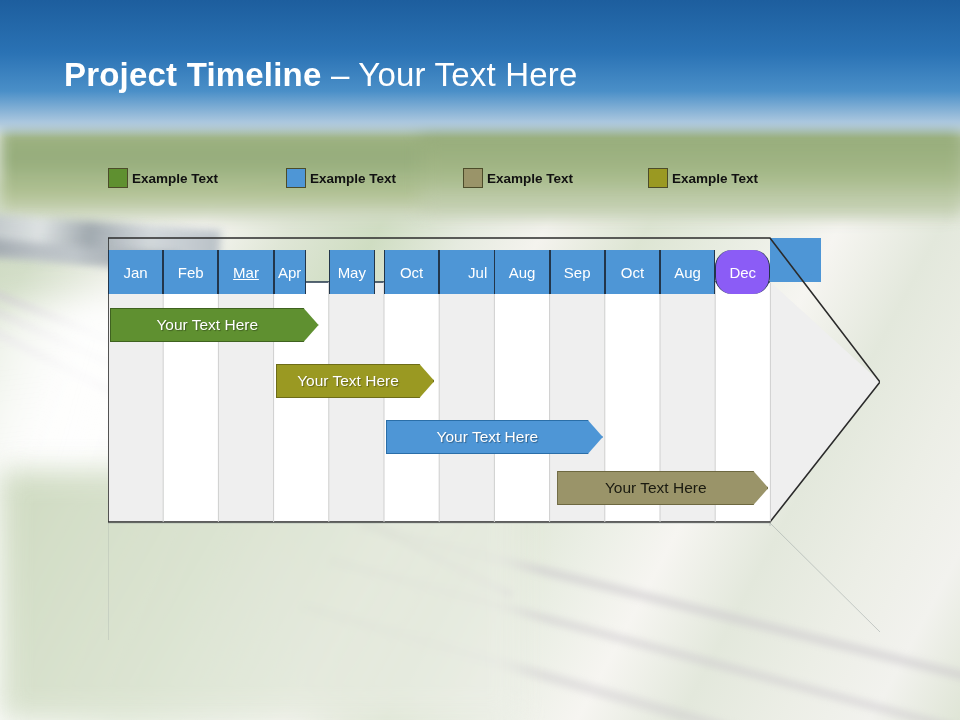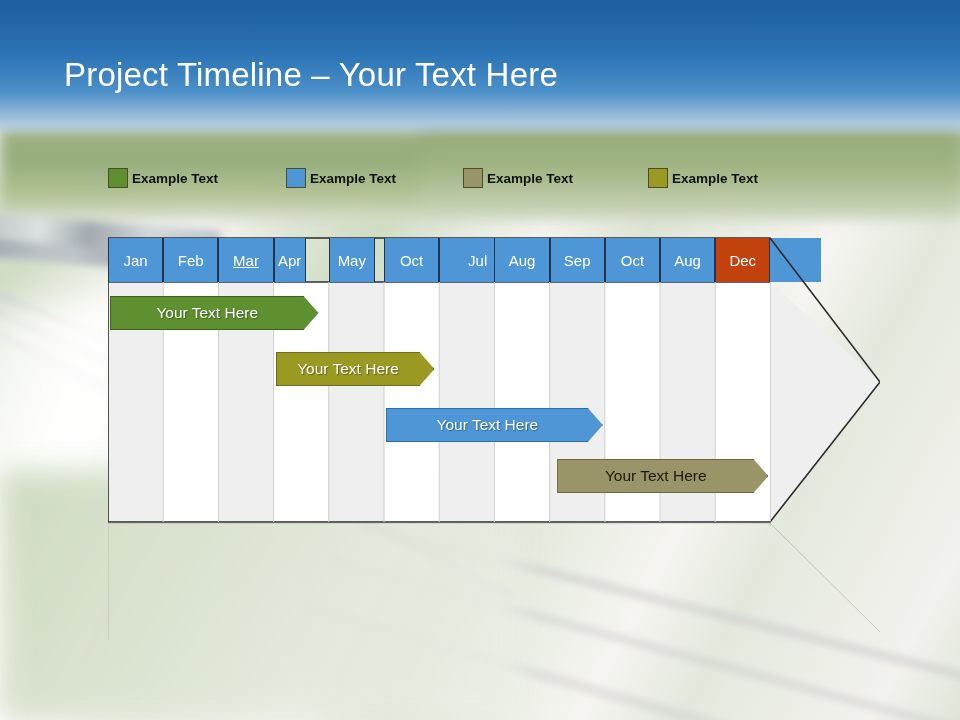--- a/index.html
+++ b/index.html
@@ -70,35 +70,35 @@
 
   
   .title-band{
     position:absolute;left:0;top:0;width:960px;height:138px;
     background:linear-gradient(180deg,#1d5e9e 0%,#2a72b4 38%,#4a8fc8 66%,#a9c6de 88%,rgba(233,238,236,0) 100%);
   }
   .title-text{
     position:absolute;left:64px;top:56px;
     font-size:33px;color:#ffffff;letter-spacing:.2px;white-space:nowrap;
   }
-  .title-text .bold{font-weight:normal;text-align:right;}
+  .title-text .bold{font-weight:bold;text-align:right;}
   .title-text .reg{font-weight:normal;}
 
   
   .legend{position:absolute;left:0;top:0;width:960px;height:0;}
   .legend-item{position:absolute;display:flex;align-items:center;white-space:nowrap;}
   .legend-sw{width:20px;height:20px;border:1px solid #4c4c2a;box-sizing:border-box;}
   .legend-label{
     margin-left:4px;font-size:13.5px;font-weight:bold;color:#111111;
   }
 
   
   .chart{position:absolute;left:108px;top:236px;width:772px;height:286px;}
   .chart-svg{position:absolute;left:0;top:0;}
-  .chart-body{position:absolute;left:0;top:0;width:772px;height:286px;}
+  .chart-body{position:absolute;left:0;top:12px;width:772px;height:286px;}
 
   .hdr-cell{
     position:absolute;top:2px;height:44px;
     background:#4e96d6;color:#ffffff;font-size:15px;
     display:flex;align-items:center;justify-content:center;
     border-left:1px solid #22354a;border-right:1px solid #22354a;
     box-sizing:border-box;
   }
 
   
@@ -215,21 +215,21 @@
         <div class="hdr-cell" style="left: 55.2px; width: 55.2px; background: rgb(78, 150, 214); color: rgb(255, 255, 255);">Feb</div>
         <div class="hdr-cell" style="left: 110.4px; width: 55.2px; background: rgb(78, 150, 214); color: rgb(255, 255, 255); text-decoration: underline;">Mar</div>
         <div class="hdr-cell" style="left: 165.6px; width: 32px; background: rgb(78, 150, 214); color: rgb(255, 255, 255);">Apr</div>
         <div class="hdr-cell" style="left: 220.8px; width: 46px; background: rgb(78, 150, 214); color: rgb(255, 255, 255);">May</div>
         <div class="hdr-cell" style="left: 276px; width: 55.2px; background: rgb(78, 150, 214); color: rgb(255, 255, 255);">Oct</div>
         <div class="hdr-cell" style="left: 331.2px; width: 77px; background: rgb(78, 150, 214); color: rgb(255, 255, 255);">Jul</div>
         <div class="hdr-cell" style="left: 386.4px; width: 55.2px; background: rgb(78, 150, 214); color: rgb(255, 255, 255);">Aug</div>
         <div class="hdr-cell" style="left: 441.6px; width: 55.2px; background: rgb(78, 150, 214); color: rgb(255, 255, 255);">Sep</div>
         <div class="hdr-cell" style="left: 496.8px; width: 55.2px; background: rgb(78, 150, 214); color: rgb(255, 255, 255);">Oct</div>
         <div class="hdr-cell" style="left: 552px; width: 55.2px; background: rgb(78, 150, 214); color: rgb(255, 255, 255);">Aug</div>
-        <div class="hdr-cell" style="left: 607.2px; width: 55.2px; background: #c2410c; color: rgb(255, 255, 255);">Dec</div>
+        <div class="hdr-cell" style="left: 607.2px; width: 55.2px; background: #8b5cf6; color: rgb(255, 255, 255); border-radius: 17px;">Dec</div>
         <div class="bar light" style="left: 2px; top: 60px; width: 208.52px; height: 34px; background: rgb(95, 144, 48); border: 1px solid rgb(63, 98, 32); box-sizing: border-box; clip-path: polygon(0px 0px, calc(100% - 15px) 0px, 100% 50%, calc(100% - 15px) 100%, 0px 100%);">
           <span class="bar-label" style="color: rgb(255, 255, 255);">Your  Text Here</span>
         </div>
         <div class="bar light" style="left: 167.6px; top: 116px; width: 158.84px; height: 34px; background: rgb(154, 153, 34); border: 1px solid rgb(109, 108, 24); box-sizing: border-box; clip-path: polygon(0px 0px, calc(100% - 15px) 0px, 100% 50%, calc(100% - 15px) 100%, 0px 100%);">
           <span class="bar-label" style="color: rgb(255, 255, 255);">Your  Text Here</span>
         </div>
         <div class="bar light" style="left: 278px; top: 172px; width: 216.8px; height: 34px; background: rgb(78, 150, 214); border: 1px solid rgb(42, 110, 168); box-sizing: border-box; clip-path: polygon(0px 0px, calc(100% - 15px) 0px, 100% 50%, calc(100% - 15px) 100%, 0px 100%);">
           <span class="bar-label" style="color: rgb(255, 255, 255);">Your  Text Here</span>
         </div>
         <div class="bar dark" style="left: 449.12px; top: 223px; width: 211.28px; height: 34px; background: rgb(154, 148, 105); border: 1px solid rgb(109, 104, 64); box-sizing: border-box; clip-path: polygon(0px 0px, calc(100% - 15px) 0px, 100% 50%, calc(100% - 15px) 100%, 0px 100%);">

